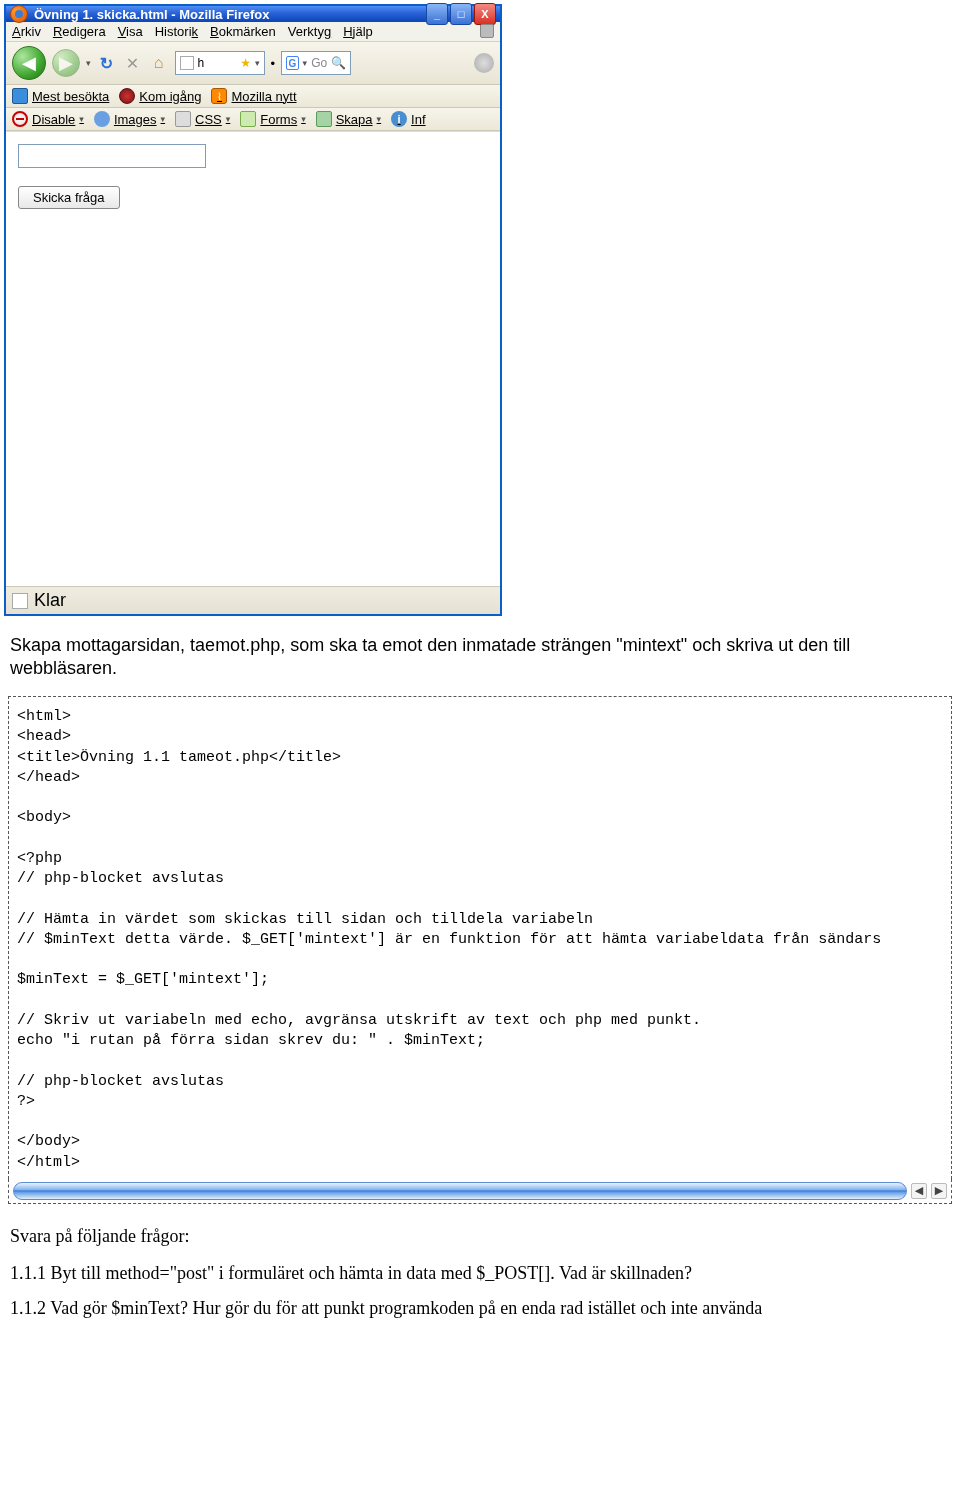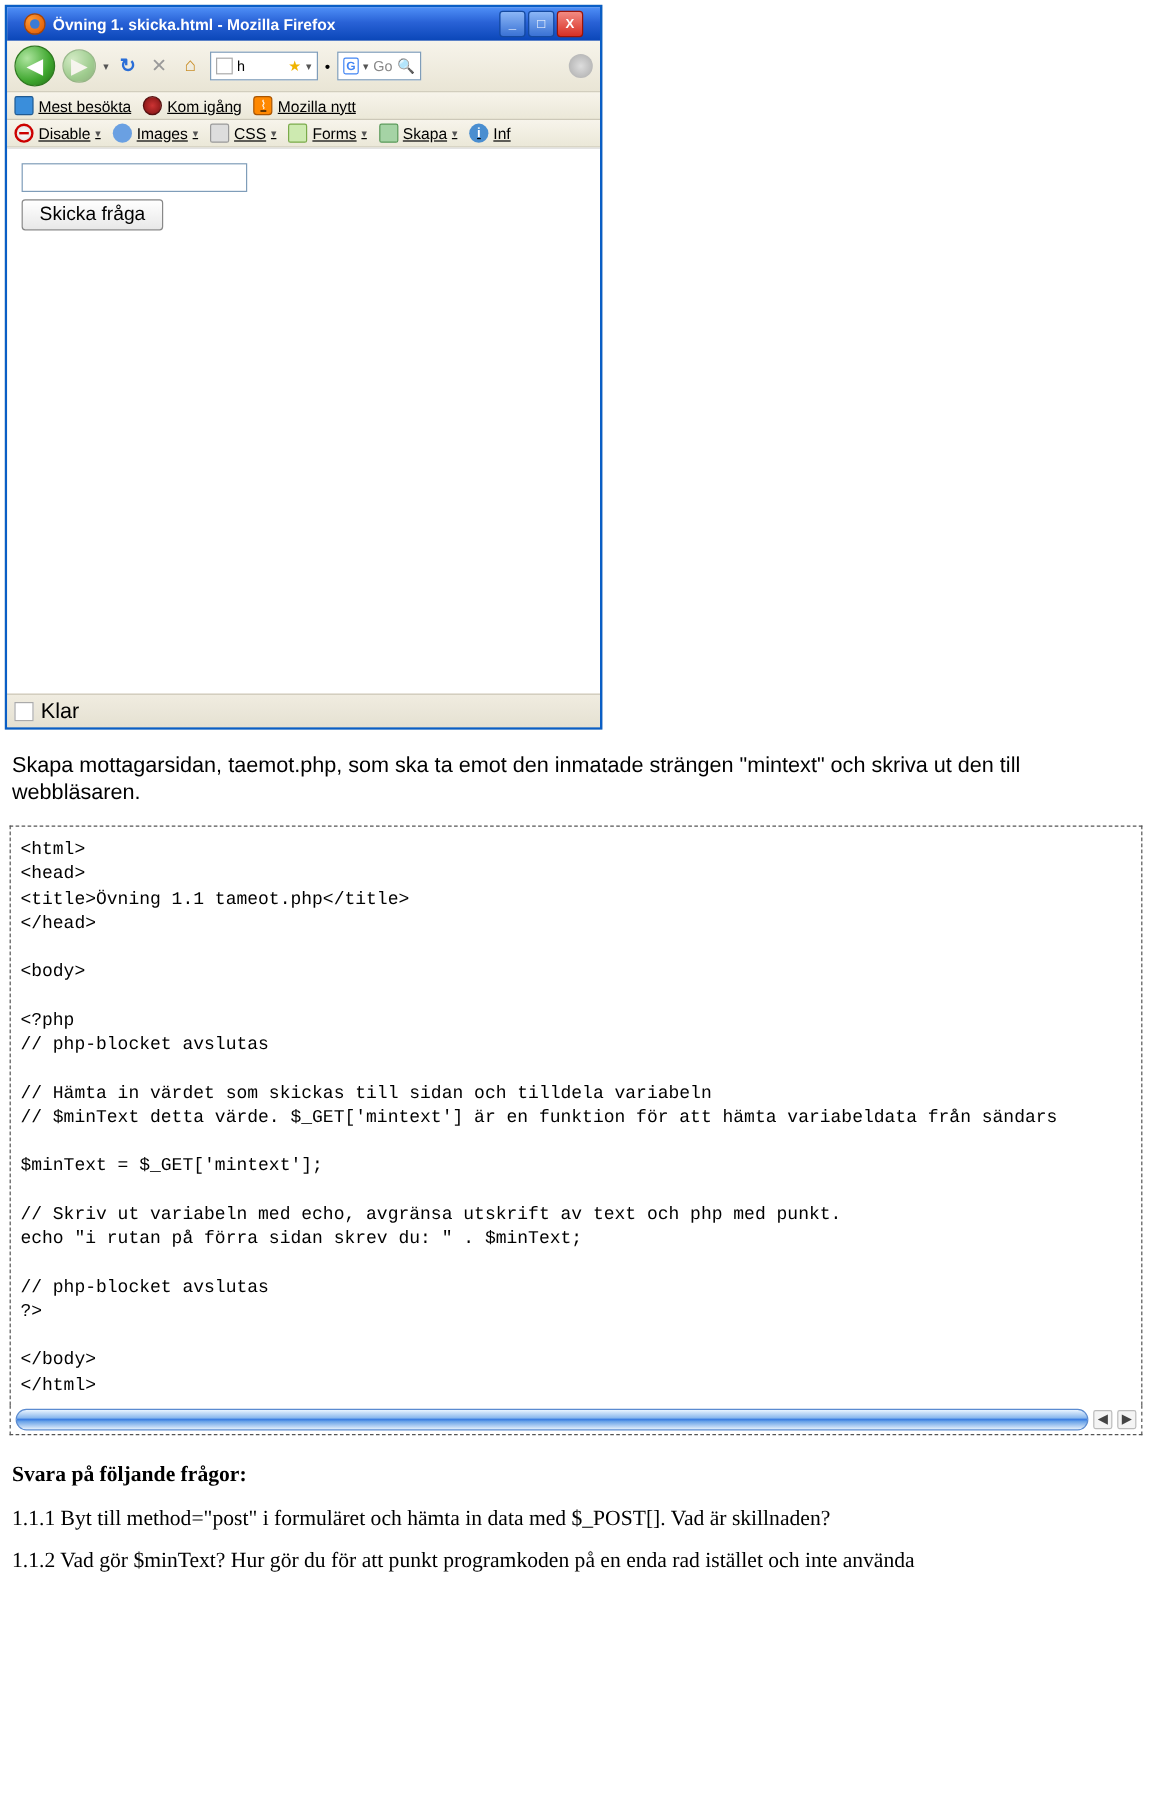--- a/index.html
+++ b/index.html
@@ -13,24 +13,24 @@
   }
   
   .ff-window {
     width: 498px;
     border: 2px solid #0a5ec5;
     margin: 4px 0 0 4px;
     background: #ece9d8;
   }
   .titlebar {
     background: linear-gradient(180deg, #4f8ff7 0%, #2962d6 45%, #0a46b8 100%);
-    height: 28px;
+    height: 16px;
     display: flex;
     align-items: center;
-    padding: 0 14px;
+    padding: 0 4px;
     color: #fff;
     font-size: 13px;
     font-weight: bold;
   }
   .titlebar .ff-icon {
     width: 18px; height: 18px;
     background: radial-gradient(circle at 30% 30%, #ff9933, #dd5500);
     border-radius: 50%;
     margin-right: 6px;
     border: 1px solid #aa4400;
@@ -140,27 +140,27 @@
   .text-input {
     width: 188px;
     height: 24px;
     border: 1px solid #7f9db9;
     padding: 2px 4px;
     display: block;
     font: inherit;
     color: #000;
   }
   .submit-btn {
-    margin-top: 6px;
+    margin-top: 18px;
     padding: 3px 14px;
     background: linear-gradient(180deg,#fff,#e8e8e8);
     border: 1px solid #888;
     border-radius: 3px;
     font: inherit;
-    font-size: 16px;
+    font-size: 13px;
     cursor: pointer;
   }
   .statusbar {
     background: linear-gradient(180deg,#f0ece0,#e5e1d2);
     border-top: 1px solid #ccc8b8;
     padding: 3px 6px;
     display:flex;
     align-items:center;
     gap:6px;
     font-size:18px;
@@ -204,37 +204,48 @@
     background: linear-gradient(180deg,#e9f4ff,#8cb9ee 40%, #3a7de2 50%, #6aa3e8 60%, #e3eefa);
     border: 1px solid #5b8bd0;
     border-radius: 10px;
   }
   .scroll-arrow { width:16px;height:16px;display:flex;align-items:center;justify-content:center;color:#444;font-size:11px;border:1px solid #bbb;background:#f4f4f4;border-radius:2px;cursor:pointer; }
   .questions {
     font-family: 'Times New Roman', Times, serif;
     padding: 22px 10px 0 10px;
     font-size: 18px;
   }
-  .questions h4 { margin: 0 0 16px 0; font-size: 18px; font-weight: bold; }
+  .questions h4 { margin: 0 0 16px 0; font-size: 18px; font-weight: normal; }
   .questions p { margin: 0 0 14px 0; }
 </style>
 </head>
 <body>
 
 <div class="ff-window">
   <div class="titlebar">
     <span class="ff-icon"></span>
     <span class="title">Övning 1. skicka.html - Mozilla Firefox</span>
     <div class="winbtns">
       <div class="winbtn">_</div>
       <div class="winbtn">□</div>
       <div class="winbtn close">X</div>
     </div>
   </div>
 
+  <div class="menubar">
+    <span><u>A</u><span></span>rkiv</span>
+    <span><u>R</u>edigera</span>
+    <span><u>V</u>isa</span>
+    <span>Histori<u>k</u></span>
+    <span><u>B</u>okmärken</span>
+    <span>Verkty<u>g</u></span>
+    <span><u>H</u>jälp</span>
+    <span class="spacer"></span>
+    <span class="restore-icon"></span>
+  </div>
 
   <div class="navtoolbar">
     <div class="navbtn">◀</div>
     <div class="navbtn fwd">▶</div>
     <span class="dropdown-arrow">▾</span>
     <div class="tbicon reload">↻</div>
     <div class="tbicon stop">✕</div>
     <div class="tbicon home">⌂</div>
     <div class="urlbox">
       <span class="page-icon"></span>

